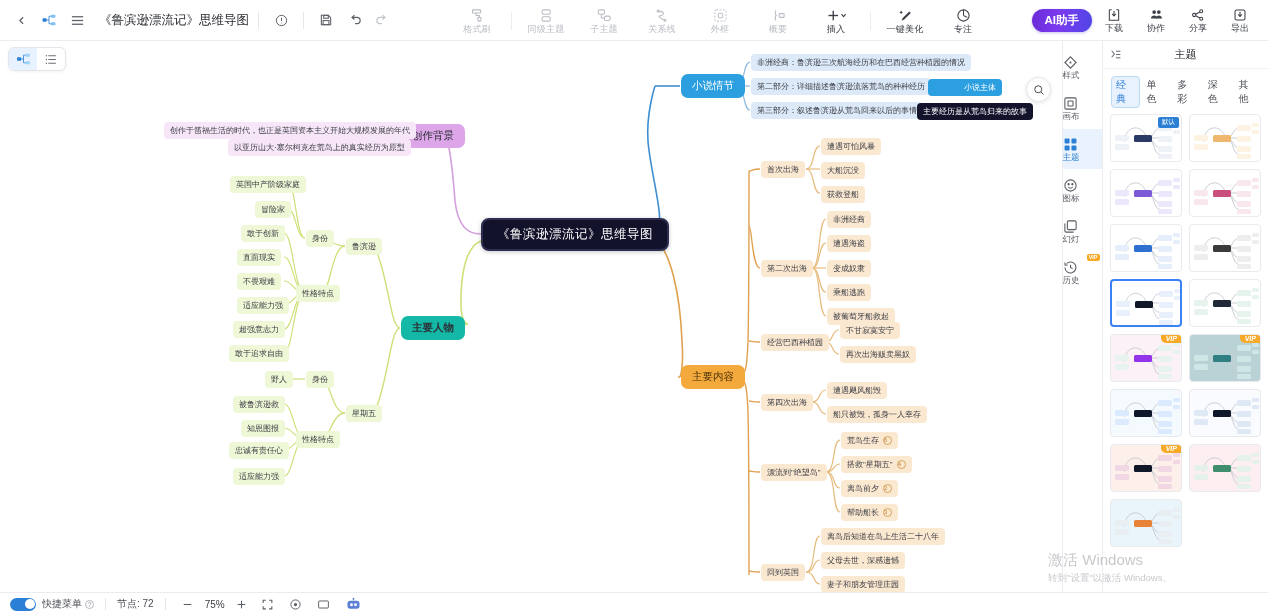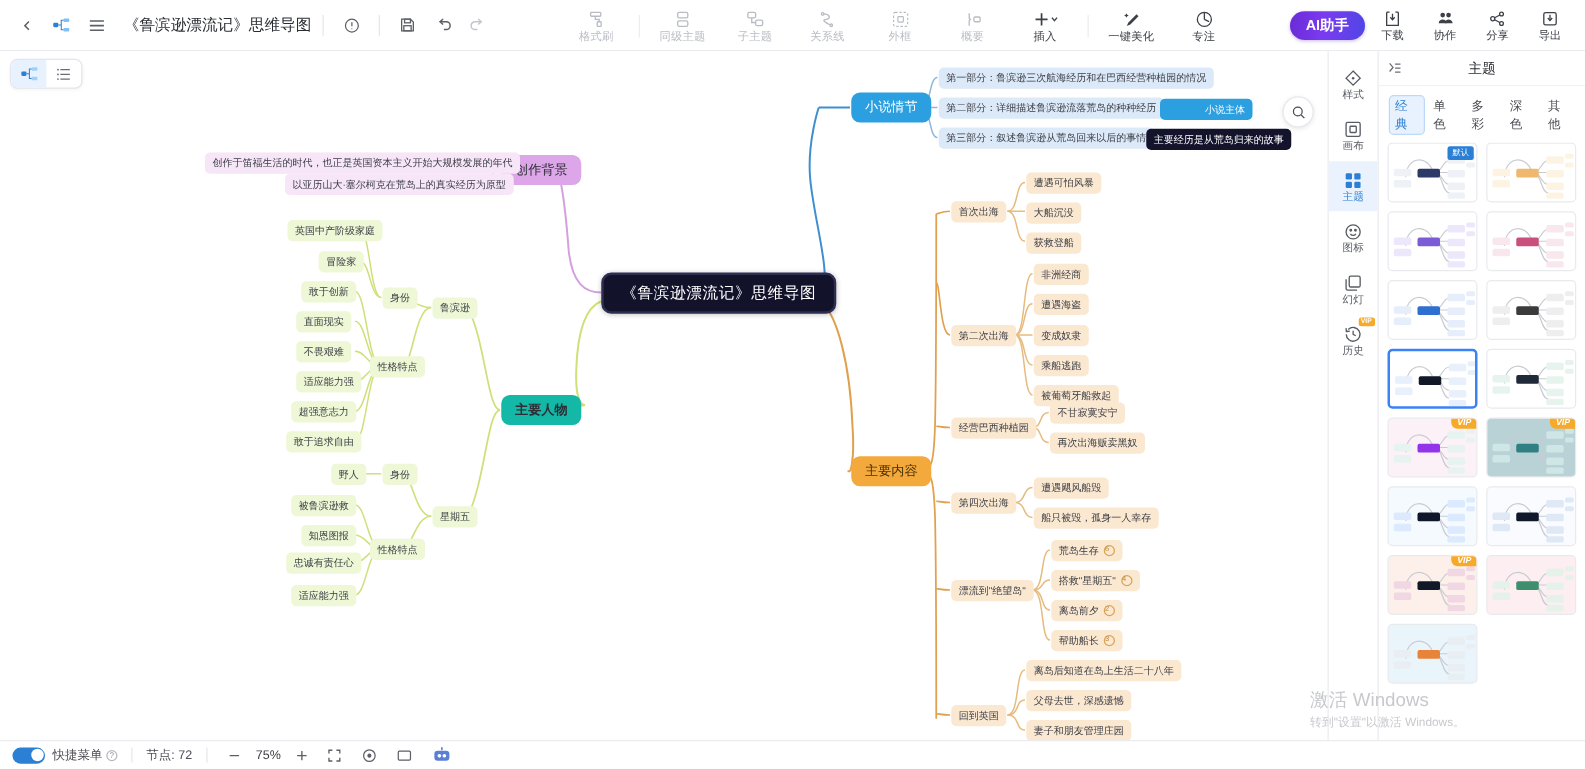--- a/index.html
+++ b/index.html
@@ -123,21 +123,21 @@
   }
 
   
   .rail {
     position: absolute; right: 166px; top: 41px; width: 40px; height: 551px;
     background: #fff; border-left: 1px solid #ececf0;
     display: flex; flex-direction: column; align-items: center; padding-top: 6px; gap: 1px;
   }
   .railitem {
     width: 40px; height: 40px; display: flex; flex-direction: column;
-    align-items: center; justify-content: center; gap: 1px;
+    justify-content: center; gap: 1px;
     cursor: pointer; color: #585b63; position: relative;
   }
   .railitem .tl { font-size: 8.5px; line-height: 9px; }
   .railitem.active { background: #eaf3fd; color: #2b7fd4; }
   .vipchip {
     position: absolute; top: 2px; right: 3px;
     background: #f7a928; color: #fff; font-size: 5.5px; font-weight: bold;
     padding: 0 2px; border-radius: 2px; line-height: 7px; height: 7px;
     display:flex; align-items:center;
   }
@@ -609,21 +609,21 @@
       <span>忠诚有责任心</span>
     </div>
     <div class="node chip greenbg" style="left:233px; top:427px;">
       <span>适应能力强</span>
     </div>
 
     <div class="node l2 blue" style="left:681px; top:33px;">
       <span>小说情节</span>
     </div>
     <div class="node chip bluebg" style="left:751px; top:13px;">
-      <span>第一部分：鲁滨逊三次航海经历和在巴西经营种植园的情况</span>
+      <span>非洲经商：鲁滨逊三次航海经历和在巴西经营种植园的情况</span>
     </div>
     <div class="node chip bluebg" style="left:751px; top:37px;">
       <span>第二部分：详细描述鲁滨逊流落荒岛的种种经历</span>
     </div>
     <div class="node chip bluebg" style="left:751px; top:61px;">
       <span>第三部分：叙述鲁滨逊从荒岛回来以后的事情</span>
     </div>
     <div class="node chip bluedark" style="left:928px; top:38px;padding-left:36px;">
       <span>小说主体</span>
     </div>

